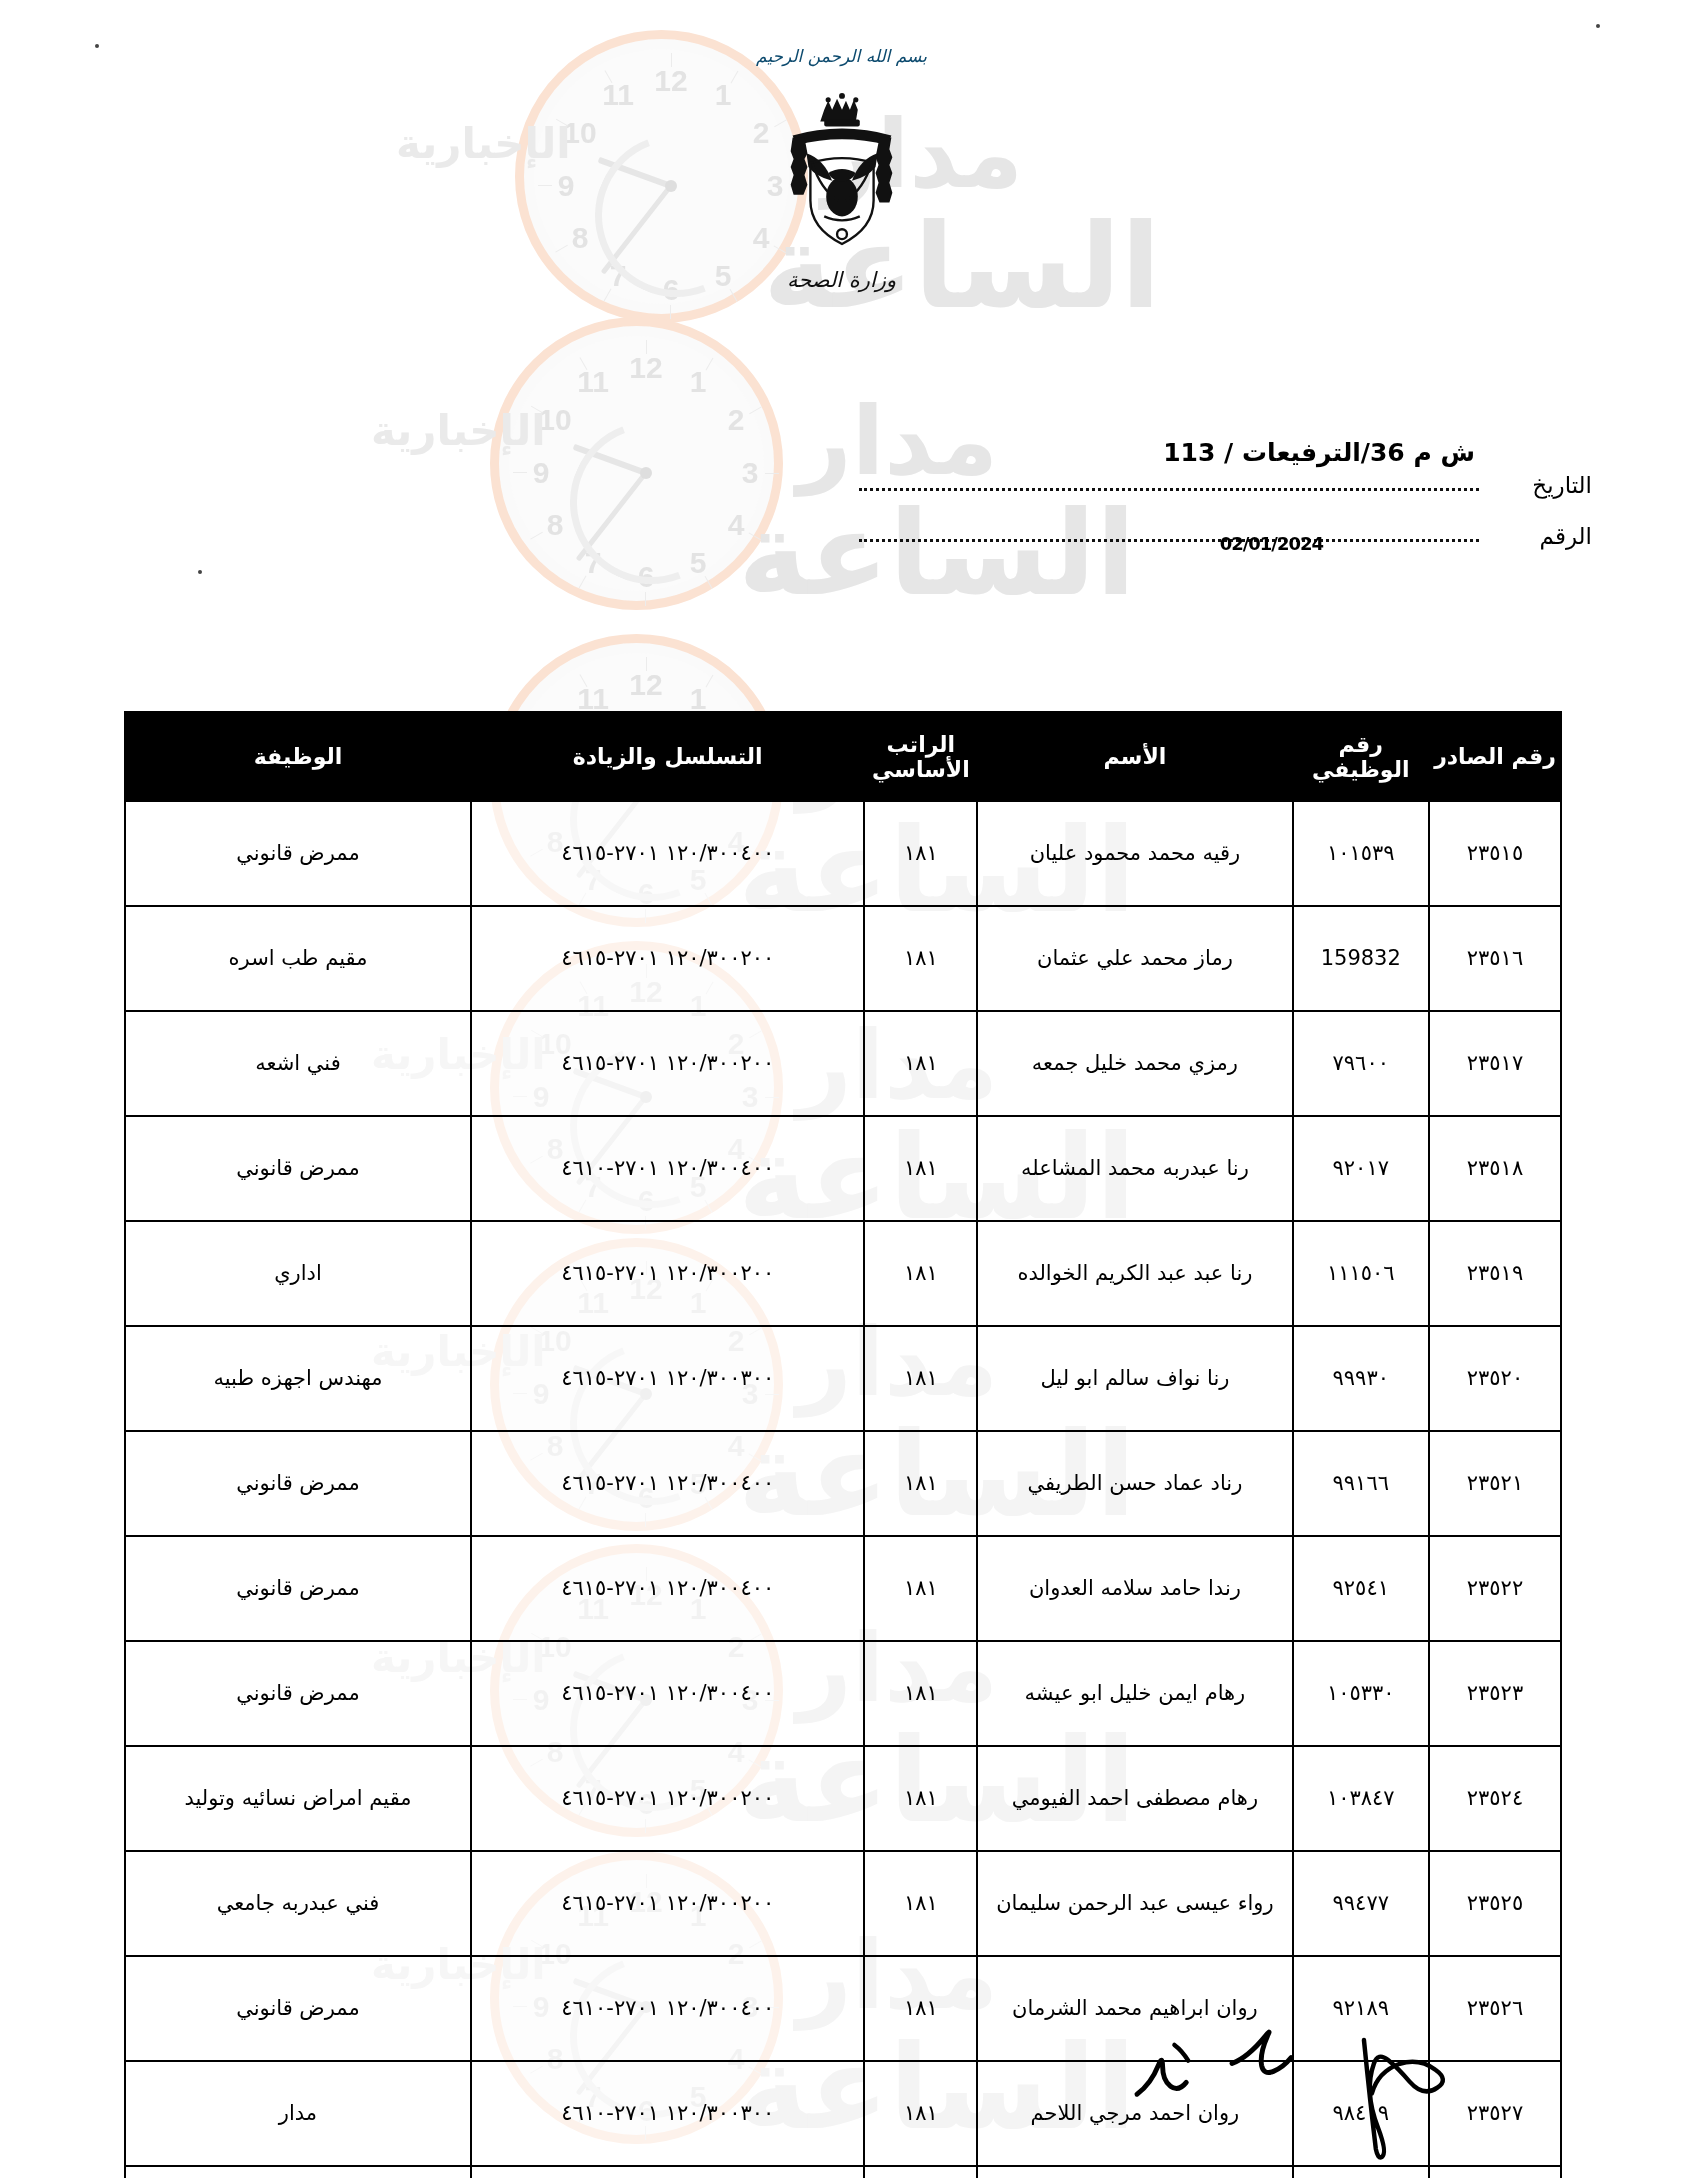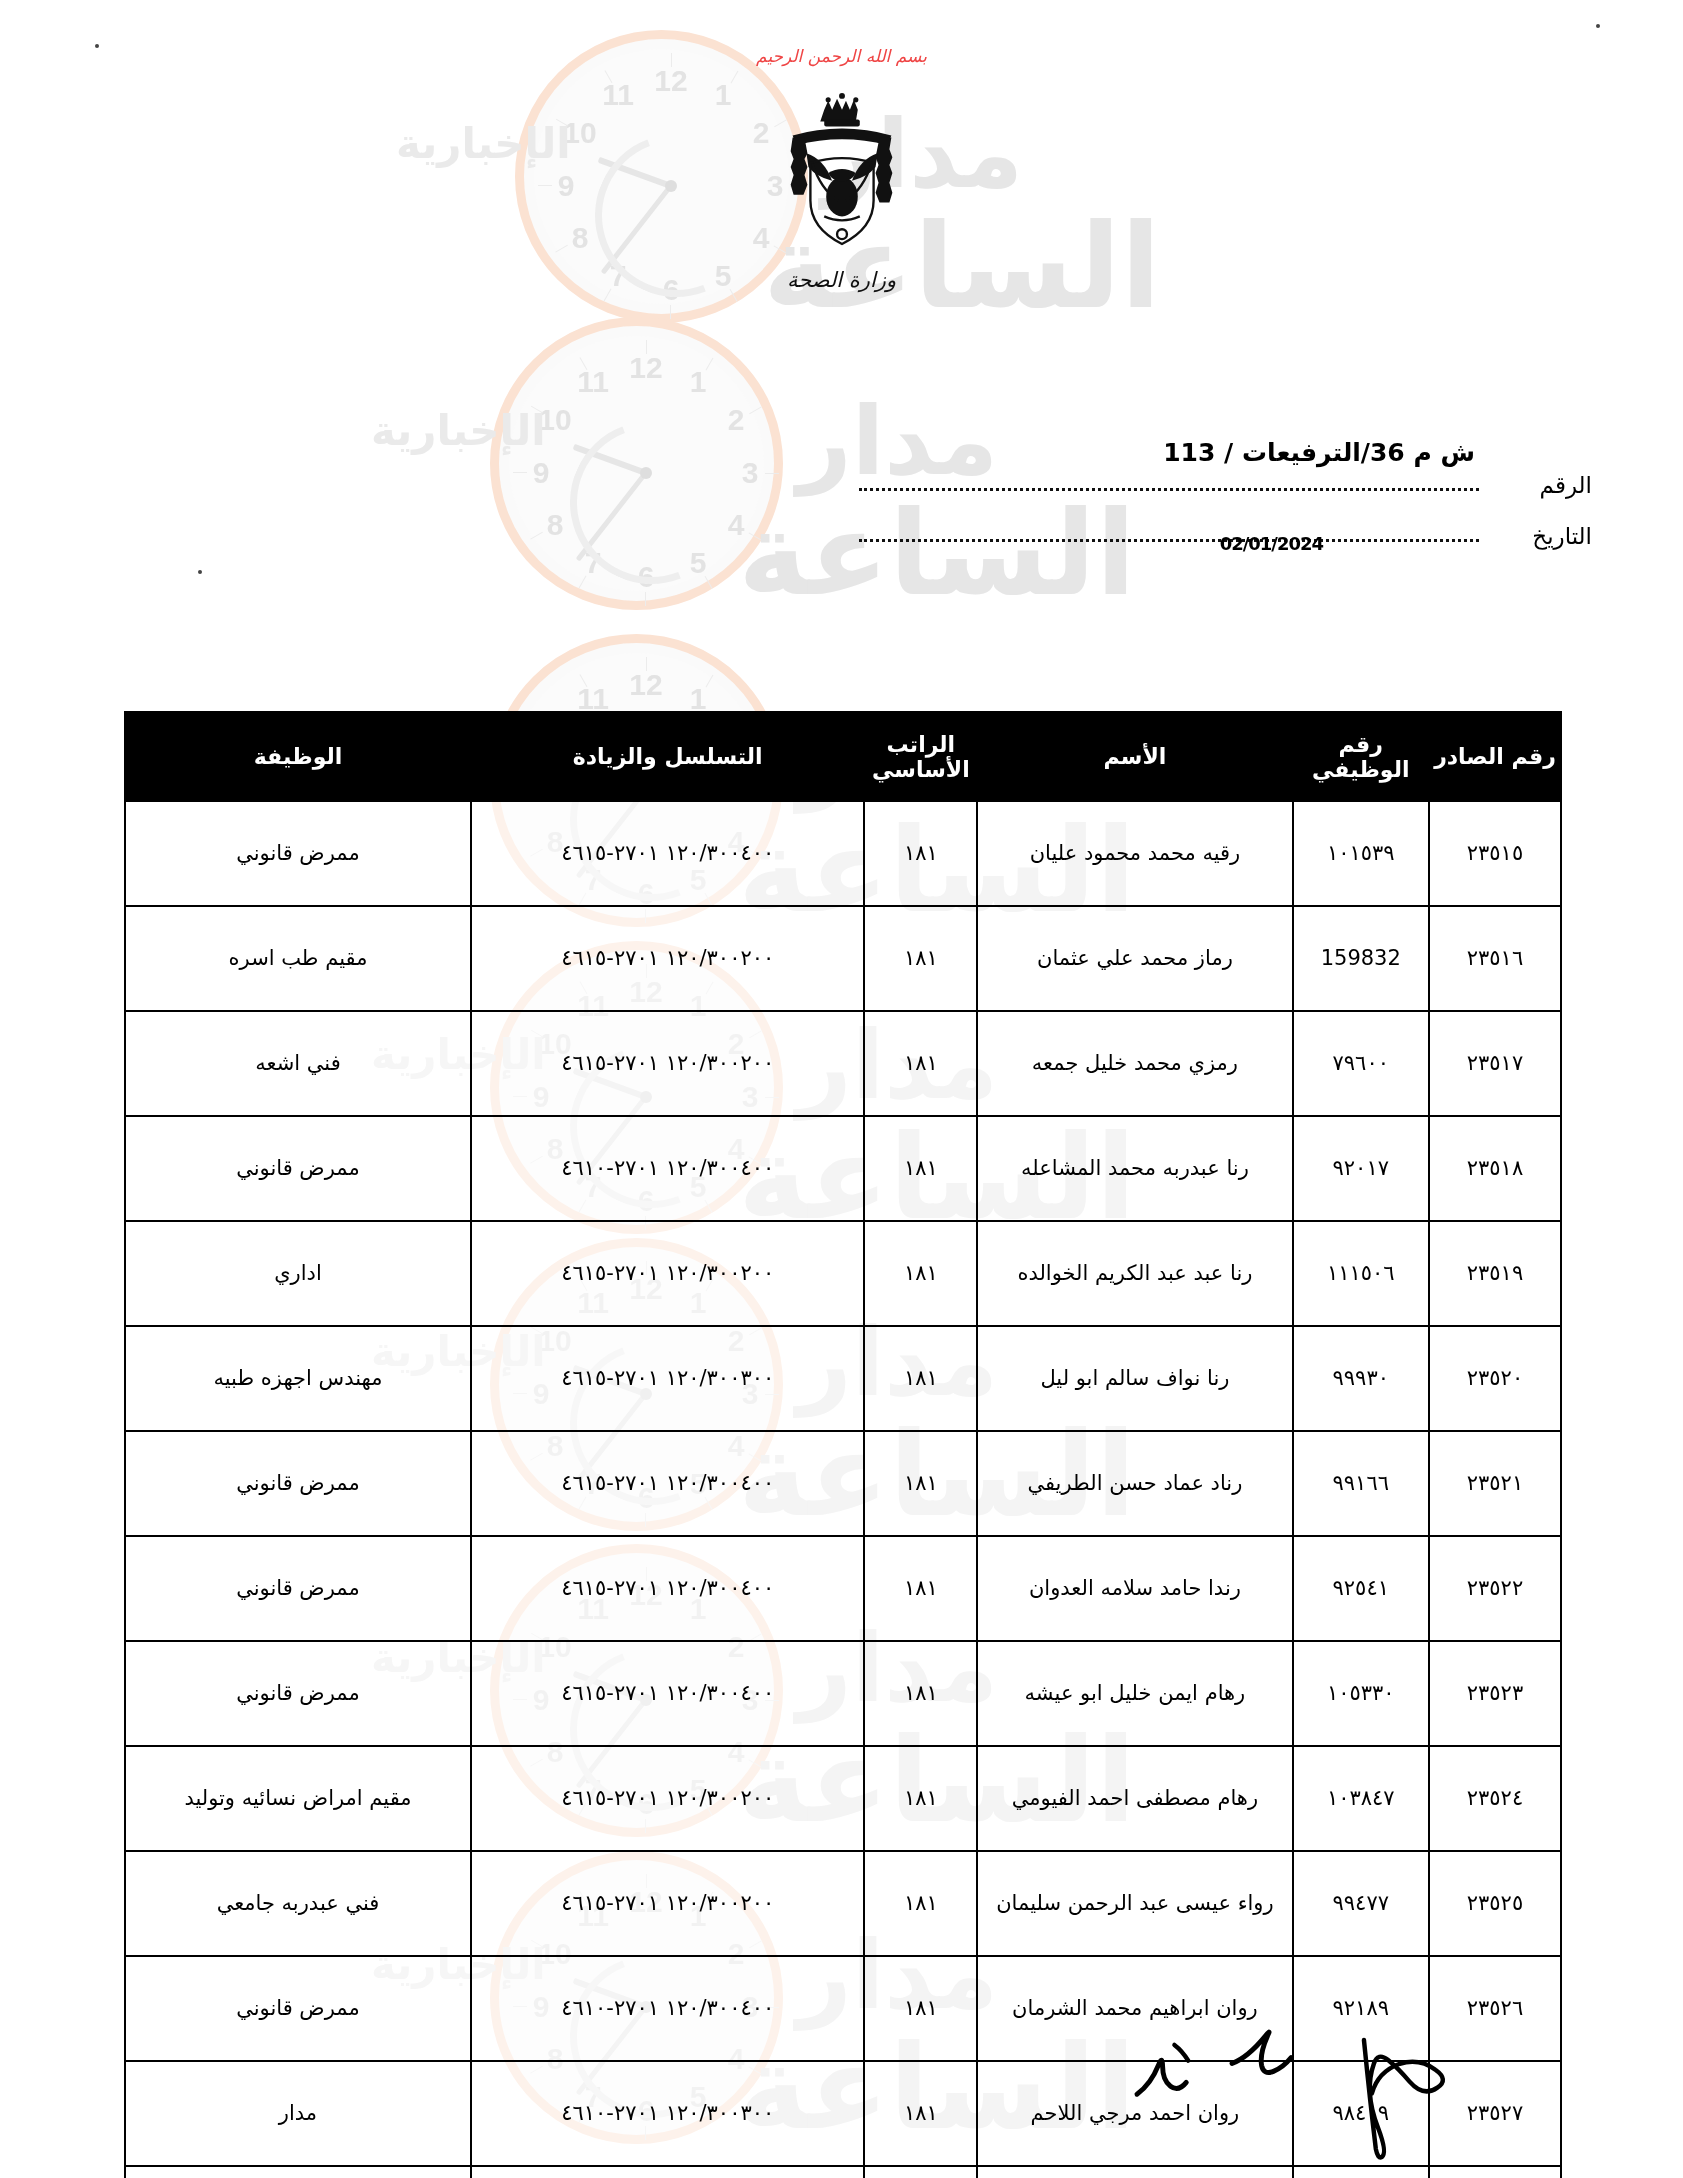--- a/index.html
+++ b/index.html
@@ -25,21 +25,21 @@
   .wm-pin{position:absolute;width:12px;height:12px;border-radius:50%;
           background:#dedede;transform:translate(-50%,-50%);}
   .wm-swoosh{position:absolute;border:7px solid #eeeeee;border-radius:50%;
              border-right-color:transparent;border-top-color:transparent;}
   .wm-text{position:absolute;color:#e6e6e6;font-family:"DejaVu Sans",sans-serif;
            font-weight:700;direction:rtl;white-space:nowrap;letter-spacing:-2px;}
   .wm-text.sub{color:#eaeaea;letter-spacing:1px;}
 
   
   .emblem-block{position:absolute;left:0;right:0;top:46px;text-align:center;z-index:2;}
-  .bismillah{font-family:"DejaVu Sans",sans-serif;font-size:17px;color:#ef4444;
+  .bismillah{font-family:"DejaVu Sans",sans-serif;font-size:17px;color:#0c4a6e;
              letter-spacing:-1px;margin-bottom:2px;font-style:italic;}
   .crest{width:158px;height:198px;margin:0 auto;display:block;}
   .ministry{font-family:"DejaVu Sans",sans-serif;font-size:21px;color:#111;
             margin-top:2px;font-style:italic;letter-spacing:-1px;}
 
   .meta{position:absolute;top:450px;right:91px;width:733px;z-index:2;}
   .meta-row{display:flex;align-items:flex-end;height:51px;}
   .meta-label{font-family:"DejaVu Sans",sans-serif;font-size:23px;width:107px;
               text-align:right;padding-bottom:3px;flex:none;letter-spacing:1px;}
   .meta-dots{flex:1;border-bottom:3px dotted #111;margin:0 6px 10px 0;height:1px;}
@@ -369,25 +369,25 @@
   </svg>
 
   <div class="ministry">وزارة الصحة</div>
 </div>
 
 <div class="meta">
   <div class="meta-value refno">ش م 36/الترفيعات / 113</div>
   <div class="meta-value dateval">02/01/2024</div>
 
   <div class="meta-row">
-    <div class="meta-label">الرقم</div>
+    <div class="meta-label">التاريخ</div>
     <div class="meta-dots"></div>
   </div>
   <div class="meta-row">
-    <div class="meta-label">التاريخ</div>
+    <div class="meta-label">الرقم</div>
     <div class="meta-dots"></div>
   </div>
 </div>
 
 <table class="main">
   <thead>
     <tr id="theadRow">
         <th class="c-sadir">رقم الصادر</th>
         <th class="c-wadifi">رقم الوظيفي</th>
         <th class="c-name">الأسم</th>

